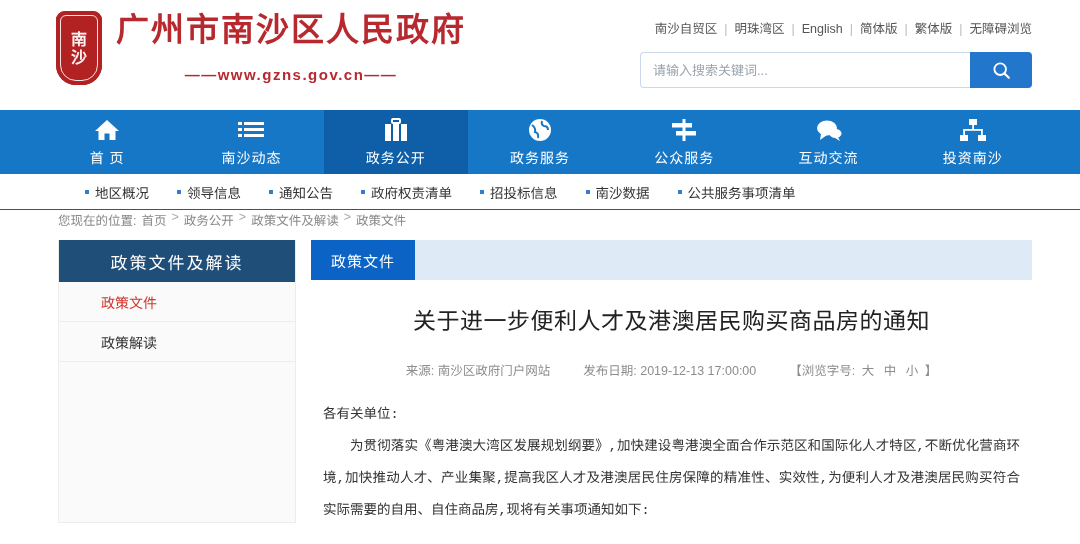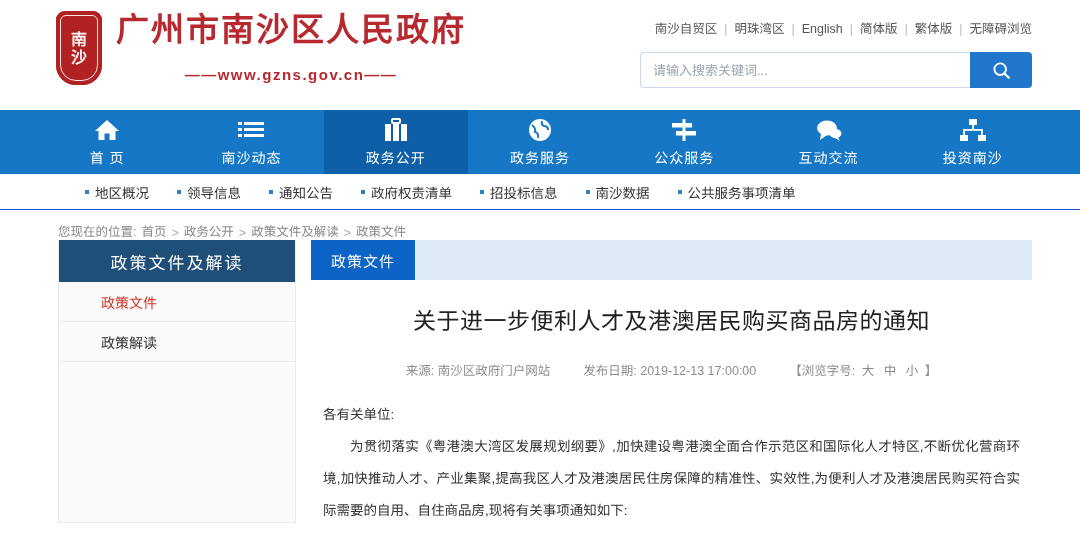--- a/index.html
+++ b/index.html
@@ -104,21 +104,21 @@
   .sub-item {
     display:flex; align-items:center; gap:6px;
     font-size:13.5px; color:#333; text-decoration:none;
     margin-right:28px; white-space:nowrap; cursor:pointer;
   }
   .sub-item:first-child{ margin-left:40px; }
   .dot { width:4px; height:4px; background:#2f7fd0; display:inline-block; }
 
   
   .breadcrumb {
-    height:30px; display:flex; align-items:flex-end;
+    height:30px; display:flex; align-items:flex-start;
     padding-left:58px; font-size:12.5px; color:#888;
     white-space:nowrap;
   }
   .breadcrumb a{ color:#888; text-decoration:none; }
   .breadcrumb .crumb-sep{ margin:0 5px; color:#aaa; }
 
   
   .content-area {
     display:flex; padding-left:58px; padding-right:48px; gap:15px;
     height:283px;
@@ -153,21 +153,21 @@
   .article-title {
     text-align:center; font-size:23px; color:#222;
     letter-spacing:0.5px; line-height:34px; font-weight:normal;
   }
   .article-meta {
     margin-top:22px; text-align:center;
     font-size:12.5px; color:#8d8d8d; white-space:nowrap;
   }
   .article-meta .gap { display:inline-block; width:26px; }
   .fs-link { cursor:pointer; margin:0 3px; }
-  .article-body { margin-top:20px; padding:0 6px; }
+  .article-body { margin-top:20px; padding:0 6px;font-family:Liberation Mono, monospace; }
   .article-body p {
     font-size:13.5px; color:#333; line-height:32px;
     text-align:justify;
   }
   .article-body p.indent { text-indent:2em; }
 </style>
 </head>
 <body>
 
 <div class="page">

